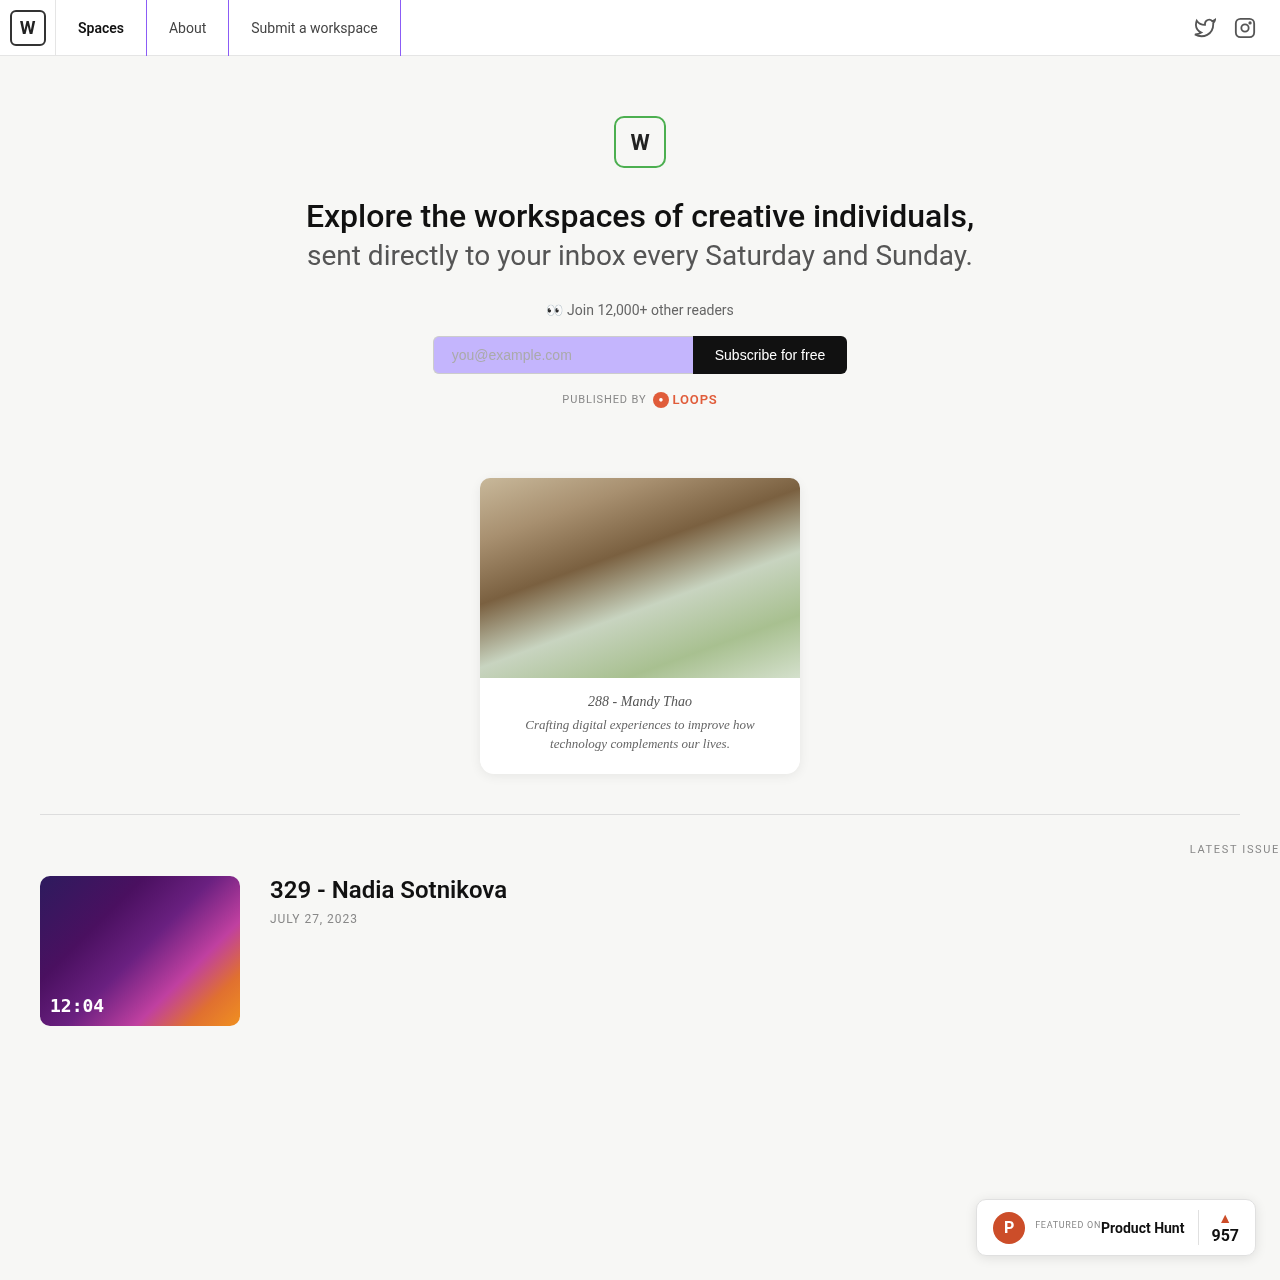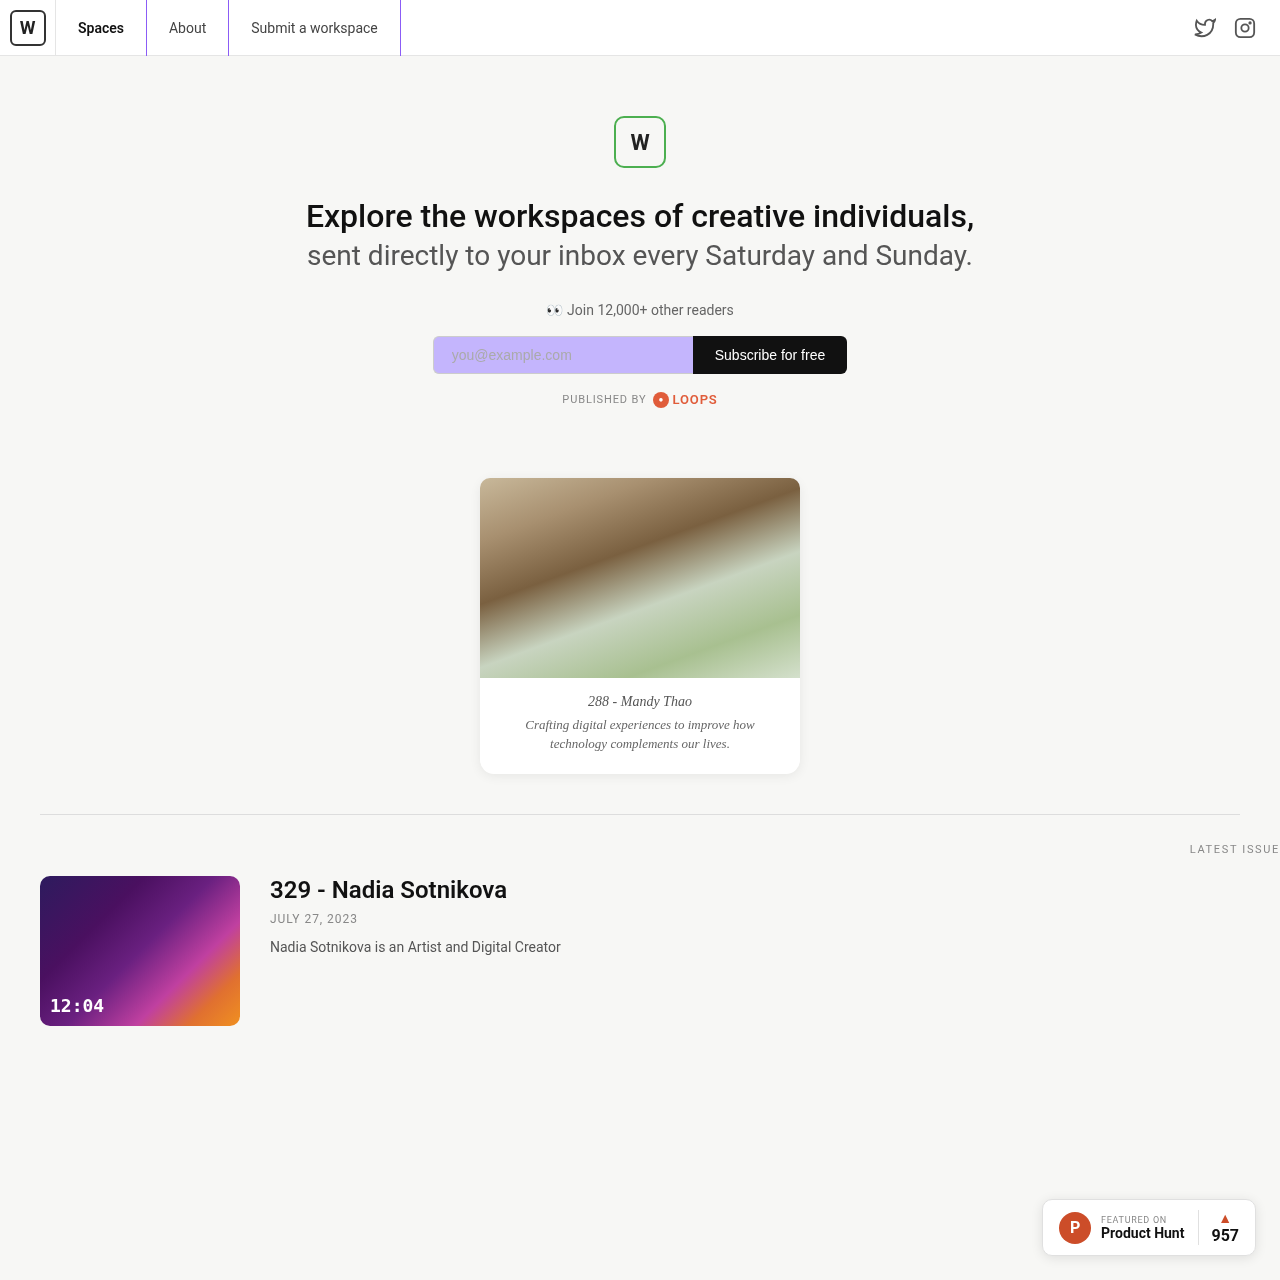--- a/index.html
+++ b/index.html
@@ -319,21 +319,21 @@
       border-radius: 50%;
       display: flex;
       align-items: center;
       justify-content: center;
       color: #fff;
       font-weight: 700;
       font-size: 16px;
     }
     .ph-text {
       display: flex;
-      flex-direction: column;
+      flex-direction: row;
     }
     .ph-featured {
       font-size: 9px;
       color: #888;
       letter-spacing: 0.08em;
       text-transform: uppercase;
     }
     .ph-name {
       font-size: 14px;
       font-weight: 700;
@@ -428,21 +428,20 @@
 <div class="section-label">LATEST ISSUE</div>
 
 <section class="latest-section">
   <div class="latest-item">
     <div class="latest-img">
       <div class="latest-img-overlay">12:04</div>
     </div>
     <div class="latest-content">
       <div class="latest-title">329 - Nadia Sotnikova</div>
       <div class="latest-date">JULY 27, 2023</div>
-      <div class="latest-desc">Nadia Sotnikova is an Artist and Digital Creator</div>
     </div>
   </div>
 </section>
 
 <div class="ph-badge">
   <div class="ph-icon">P</div>
   <div class="ph-text">
     <span class="ph-featured">FEATURED ON</span>
     <span class="ph-name">Product Hunt</span>
   </div>

